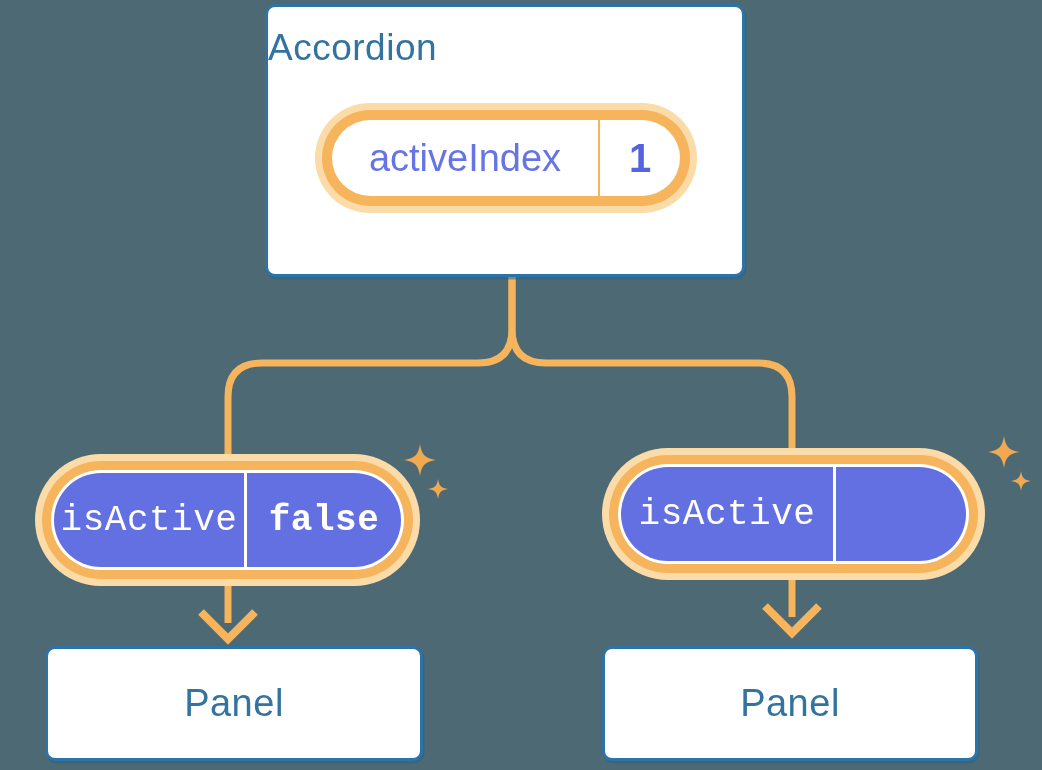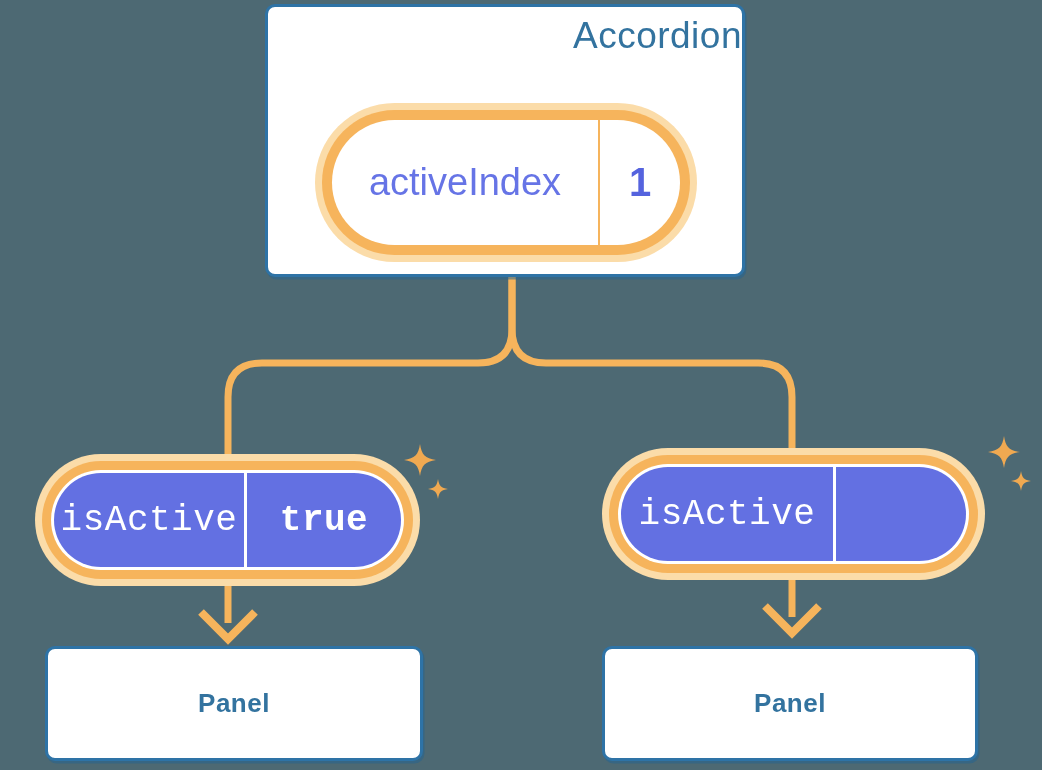--- a/index.html
+++ b/index.html
@@ -12,33 +12,33 @@
   .canvas{position:relative;width:1042px;height:770px;background:var(--bg);overflow:hidden;}
   svg.connectors{position:absolute;left:0;top:0;width:1042px;height:770px;}
   .line{fill:none;stroke:var(--orange);stroke-width:7;}
   .chev{fill:none;stroke:var(--orange);stroke-width:8;stroke-linejoin:miter;}
   .sparkle{fill:var(--sparkle);}
 
   .card{position:absolute;background:var(--white);border:3px solid var(--cardBorder);
         border-radius:10px;box-sizing:border-box;
         box-shadow:1.5px 2.5px 0 rgba(39,101,143,0.55);}
   .root-card{left:265px;top:4px;width:480px;height:273px;}
-  .card-title{margin-top:8px;text-align:right;font-size:37px;font-weight:500;
+  .card-title{margin-top:20px;text-align:left;font-size:37px;font-weight:500;
               color:var(--blueText);letter-spacing:.5px;}
   .panel{display:flex;align-items:center;justify-content:center;}
   .panel-left{left:45px;top:646px;width:378px;height:115px;}
   .panel-right{left:602px;top:646px;width:376px;height:115px;}
-  .panel-label{font-size:26px;font-weight:700;color:var(--blueText);letter-spacing:.5px;}
+  .panel-label{font-size:38px;font-weight:400;color:var(--blueText);letter-spacing:.5px;}
 
   .pill-halo{position:absolute;background:var(--halo);border-radius:999px;
              padding:7px;box-sizing:border-box;}
   .pill-ring{background:var(--orange);border-radius:999px;height:100%;box-sizing:border-box;}
 
   
-  .pill-top{left:315px;top:103px;width:382px;height:159px;}
+  .pill-top{left:315px;top:103px;width:382px;height:110px;}
   .pill-top .pill-ring{padding:10px;}
   .pill-inner-light{background:var(--white);border-radius:999px;height:100%;
                     display:flex;align-items:stretch;overflow:hidden;}
   .cell{display:flex;align-items:center;justify-content:center;}
   .cell-name-light{flex:1;font-size:38px;color:var(--purpleText);}
   .div-light{width:2px;background:var(--orange);}
   .cell-val-light{width:80px;font-size:40px;font-weight:700;color:var(--purpleValue);}
 
   
   .pill-left{left:35px;top:454px;width:385px;height:132px;}
@@ -98,21 +98,21 @@
       </div>
     </div>
   </div>
 
   <div class="pill-halo pill-purple pill-left">
     <div class="pill-ring">
       <div class="pill-white">
         <div class="pill-inner-purple">
           <div class="cell cell-name-purple">isActive</div>
           <div class="div-white"></div>
-          <div class="cell cell-val-purple">true</div>
+          <div class="cell cell-val-purple">false</div>
         </div>
       </div>
     </div>
   </div>
 
   <div class="pill-halo pill-purple pill-right">
     <div class="pill-ring">
       <div class="pill-white">
         <div class="pill-inner-purple">
           <div class="cell cell-name-purple">isActive</div>

